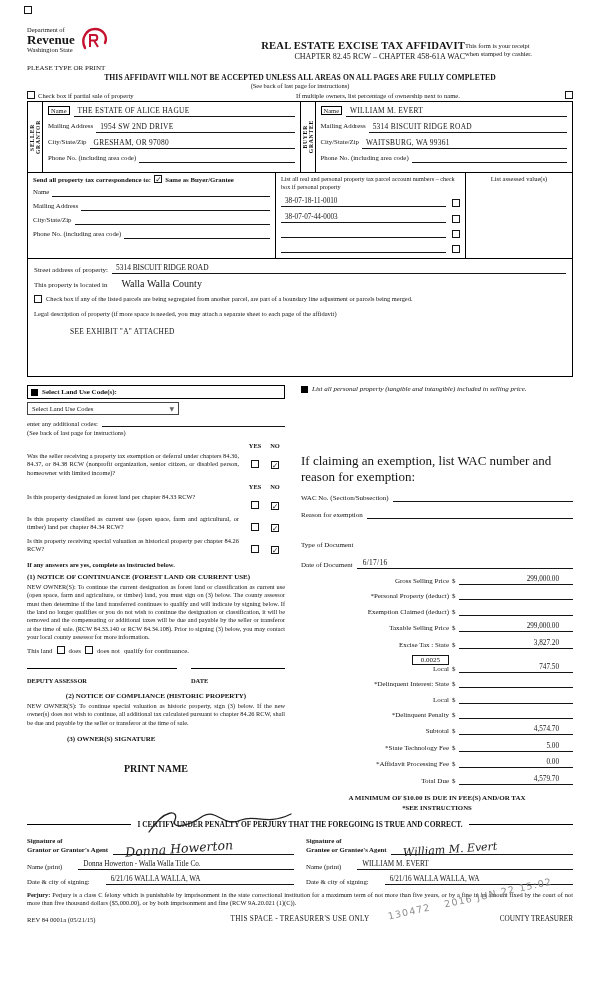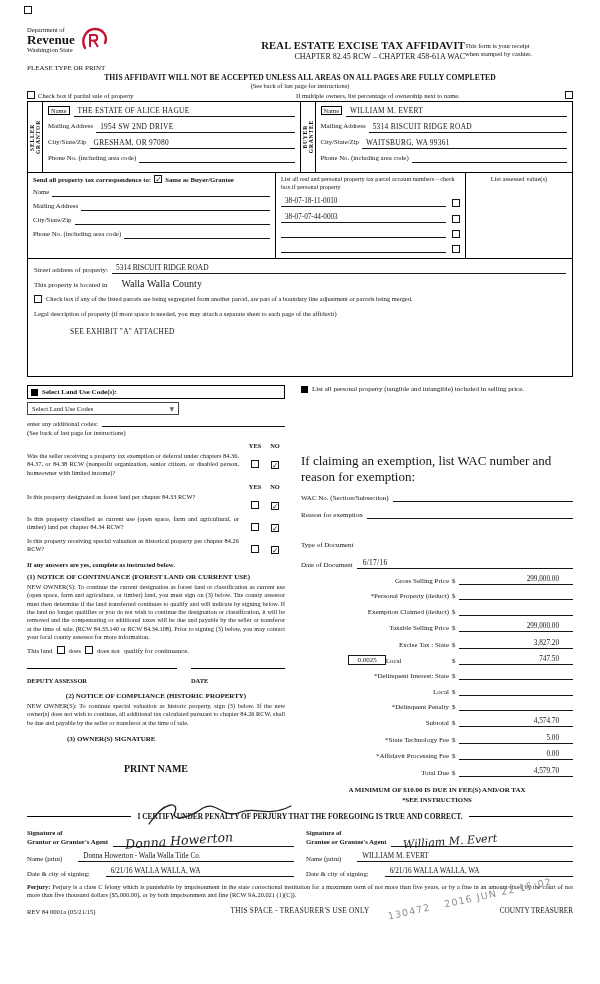--- a/index.html
+++ b/index.html
@@ -80,30 +80,30 @@
   .dep-row{display:flex;gap:14px;margin-top:2px;}
   .dep-cell{padding-top:12px;}
   .dep-cell .line{border-top:1px solid #000;}
   .dep-cell span{font-size:6.4px;font-weight:bold;}
   .dep1{width:150px;}
   .dep2{flex:1;}
   .n2t{text-align:center;}
   .n3t{margin-left:40px;}
   .printname{font-size:10px;font-weight:bold;text-align:center;margin-top:20px;}
   
-  .pp-head{display:flex;align-items:flex-start;font-size:7px;line-height:1.35;}
+  .pp-head{display:flex;align-items:flex-start;font-size:7px;line-height:1.35;font-style:italic;}
   .exempt-intro{font-size:13px;margin-top:58px;}
   .wrow{display:flex;align-items:flex-end;font-size:7px;margin-top:8px;}
   .wrow .ln{flex:1;border-bottom:1px solid #161616;margin-left:4px;min-height:9px;font-size:7.4px;padding:0 2px 1px 6px;}
   .docrow{display:flex;align-items:flex-end;font-size:7px;margin-top:9px;}
   .docrow .ln{flex:1;border-bottom:1px solid #161616;margin-left:4px;min-height:9px;font-size:7.4px;padding:0 2px 1px 6px;letter-spacing:.3px;}
   .mt22{margin-top:22px;}
   .fee{display:flex;align-items:flex-end;margin-top:6.4px;font-size:7px;}
   .fee .fl{width:148px;text-align:right;flex:none;}
-  .fee .withbox{display:flex;justify-content:center;align-items:flex-end;}
+  .fee .withbox{display:flex;justify-content:center;align-items:flex-end;flex-direction:column;}
   .ratebox{border:1px solid #161616;font-size:7px;padding:0 8px;text-align:center;}
   .fee .fd{flex:none;margin:0 3px;}
   .fee .fv{flex:1;border-bottom:1px solid #161616;text-align:right;padding:0 14px 1px 2px;font-size:7.2px;min-height:9px;}
   .minnote{font-size:7px;font-weight:bold;text-align:center;margin-top:9px;}
   .seeinstr{font-size:6.8px;font-weight:bold;text-align:center;margin-top:2px;}
   
   .certline{display:flex;align-items:center;margin-top:9px;position:relative;}
   .certline .hl{flex:1;border-top:1px solid #000;}
   .certline .ct{font-size:7.4px;font-weight:bold;margin:0 6px;}
   .flourish{position:absolute;left:118px;top:-14px;}

